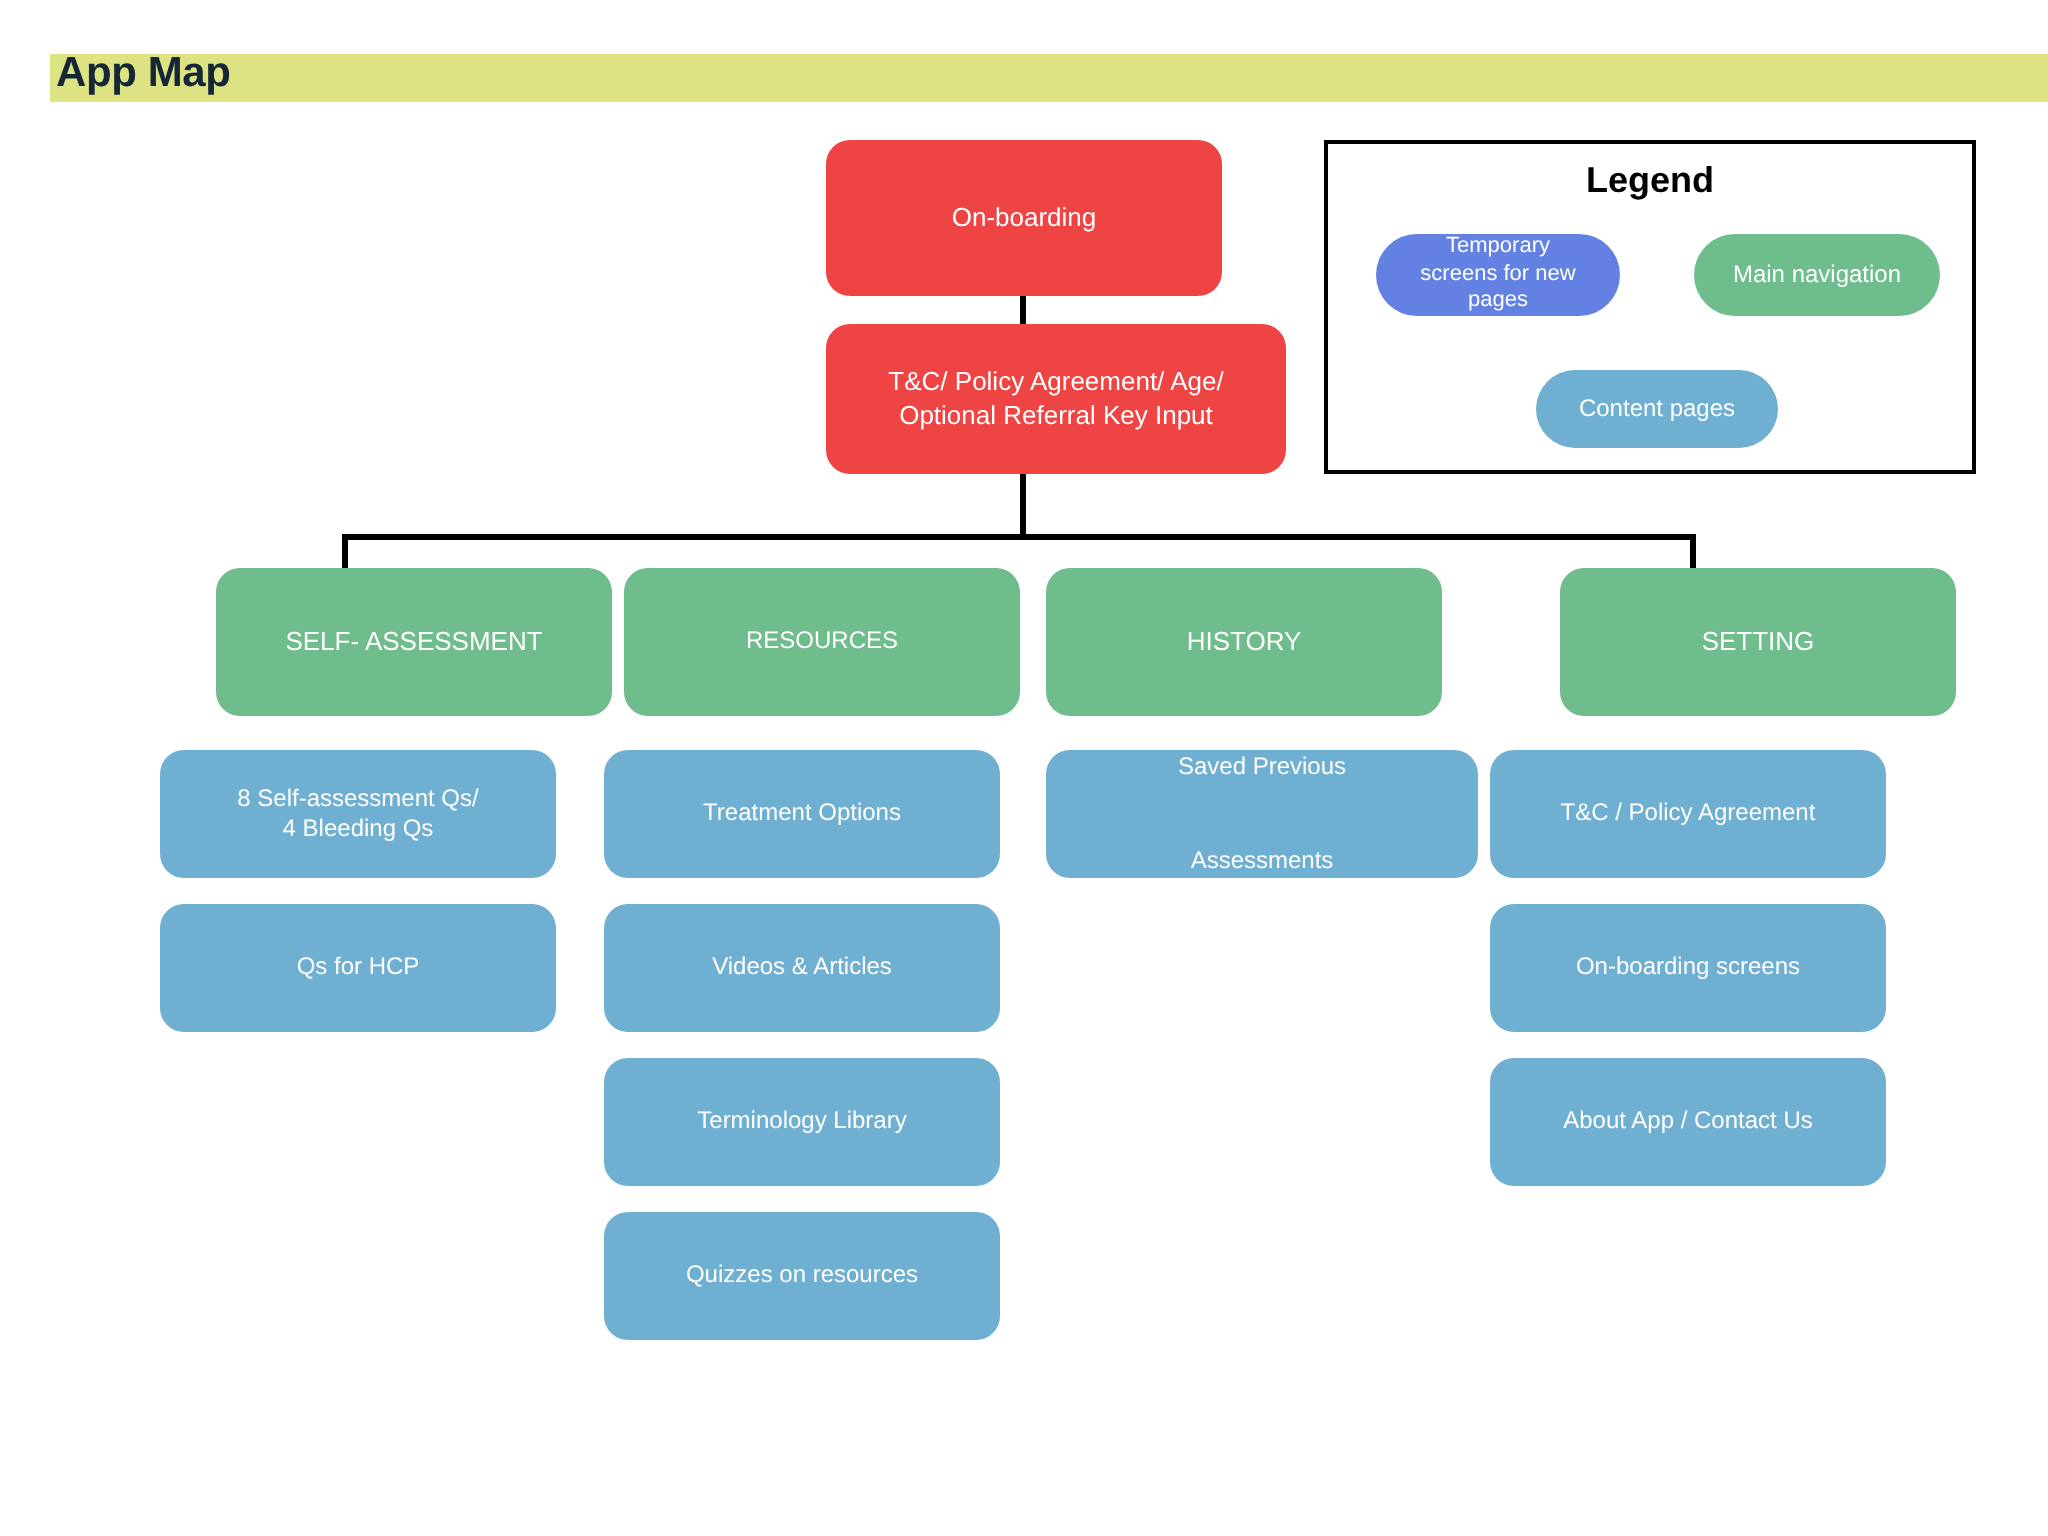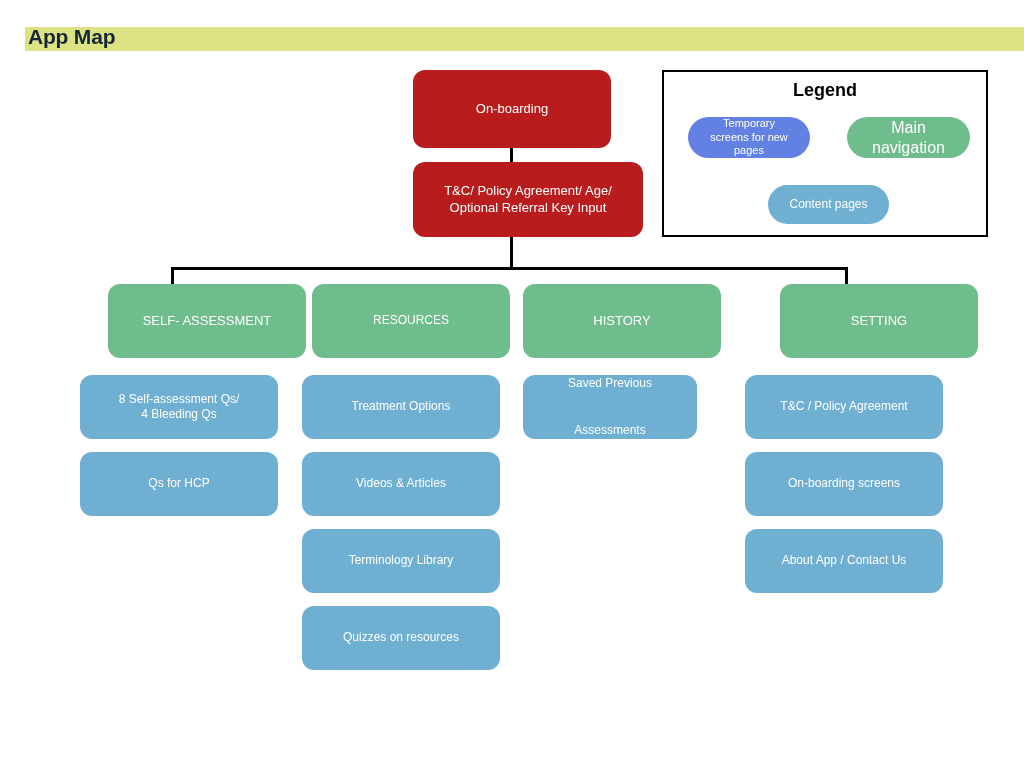--- a/index.html
+++ b/index.html
@@ -42,21 +42,21 @@
     box-sizing: border-box;
     display: flex;
     align-items: center;
     justify-content: center;
     text-align: center;
     color: #ffffff;
     line-height: 1.28;
     border-radius: 12px;
     padding: 4px 8px;
   }
-  .node-blue   { background: #b91c1c; }
+  .node-blue   { background: #ef4444; }
   .node-green  { background: #6fbc8c; }
   .node-lblue  { background: #6fafd2; }
 
   
   .conn {
     position: absolute;
     background: #000000;
   }
   .conn-v { width: 3px; }
   .conn-h { height: 3px; }
@@ -118,21 +118,21 @@
 </div>
 
 <div id="legend-box"></div>
 <div id="legend-title">Legend</div>
 
 <div class="legend-pill" style="left:688px; top:117px; width:122px; height:41px; background:#6281e3; flex-direction:column;">
   <span>Temporary</span>
   <span>screens for new pages</span>
 </div>
 
-<div class="legend-pill" style="left:847px; top:117px; width:123px; height:41px; background:#6fbc8c; font-size:16px;">
+<div class="legend-pill" style="left:847px; top:117px; width:123px; height:41px; background:#6fbc8c; font-size:12px;">
   <span>Main navigation</span>
 </div>
 
 <div class="legend-pill" style="left:768px; top:185px; width:121px; height:39px; background:#6fafd2; font-size:12px;">
   <span>Content pages</span>
 </div>
 
 <div class="node node-green" style="left:80px; top:284px; width:198px; height:74px; font-size:13px;margin-left:28px;">
   <span>SELF- ASSESSMENT</span>
 </div>
@@ -156,21 +156,21 @@
 <div class="node node-lblue" style="left:302px; top:529px; width:198px; height:64px; font-size:12px;">
   <span>Terminology Library</span>
 </div>
 <div class="node node-lblue" style="left:302px; top:606px; width:198px; height:64px; font-size:12px;">
   <span>Quizzes on resources</span>
 </div>
 
 <div class="node node-green" style="left:523px; top:284px; width:198px; height:74px; font-size:13px;">
   <span>HISTORY</span>
 </div>
-<div class="node node-lblue" style="left:523px; top:375px; width:174px; height:64px; font-size:12px; flex-direction:column;gap:31px;">
+<div class="node node-lblue" style="left:523px; top:375px; width:216px; height:64px; font-size:12px; flex-direction:column;gap:31px;">
   <span>Saved Previous</span>
   <span>Assessments</span>
 </div>
 
 <div class="node node-green" style="left:745px; top:284px; width:198px; height:74px; font-size:13px;margin-left:35px;">
   <span>SETTING</span>
 </div>
 <div class="node node-lblue" style="left:745px; top:375px; width:198px; height:64px; font-size:12px;">
   <span>T&amp;C / Policy Agreement</span>
 </div>

